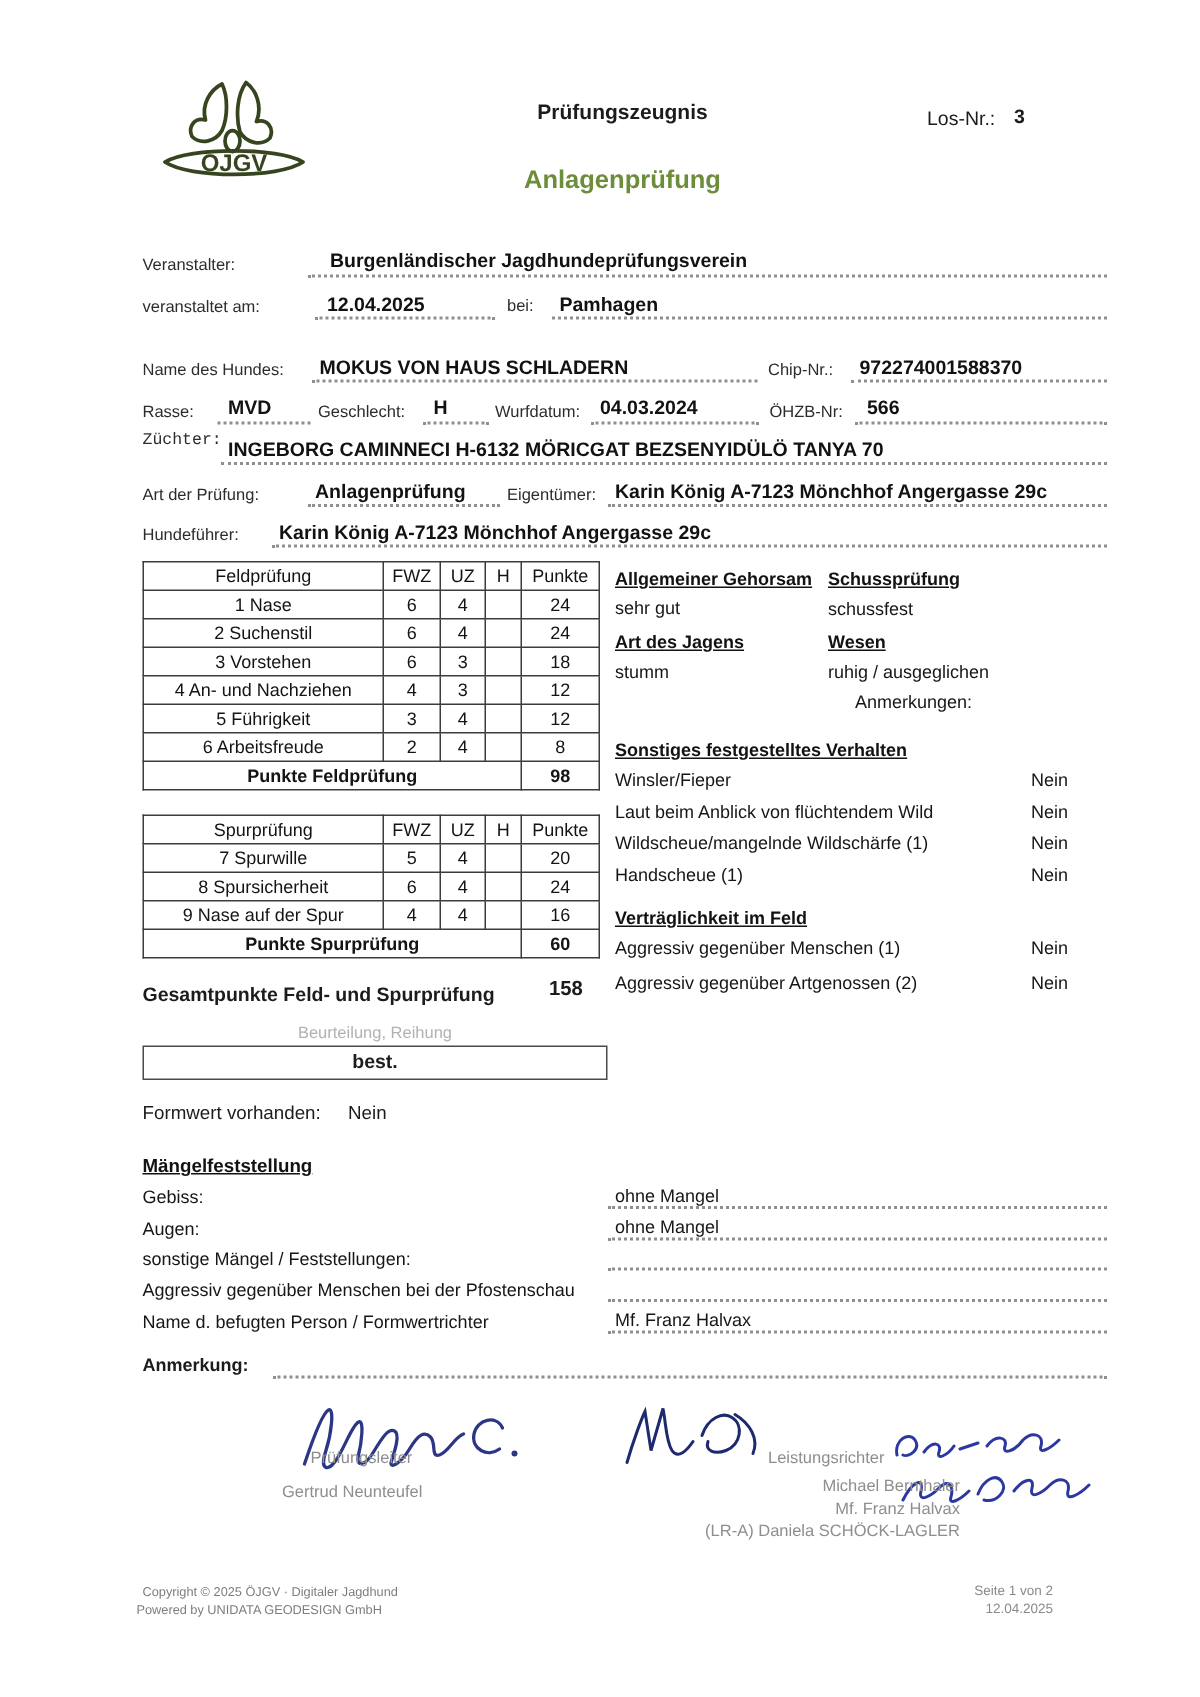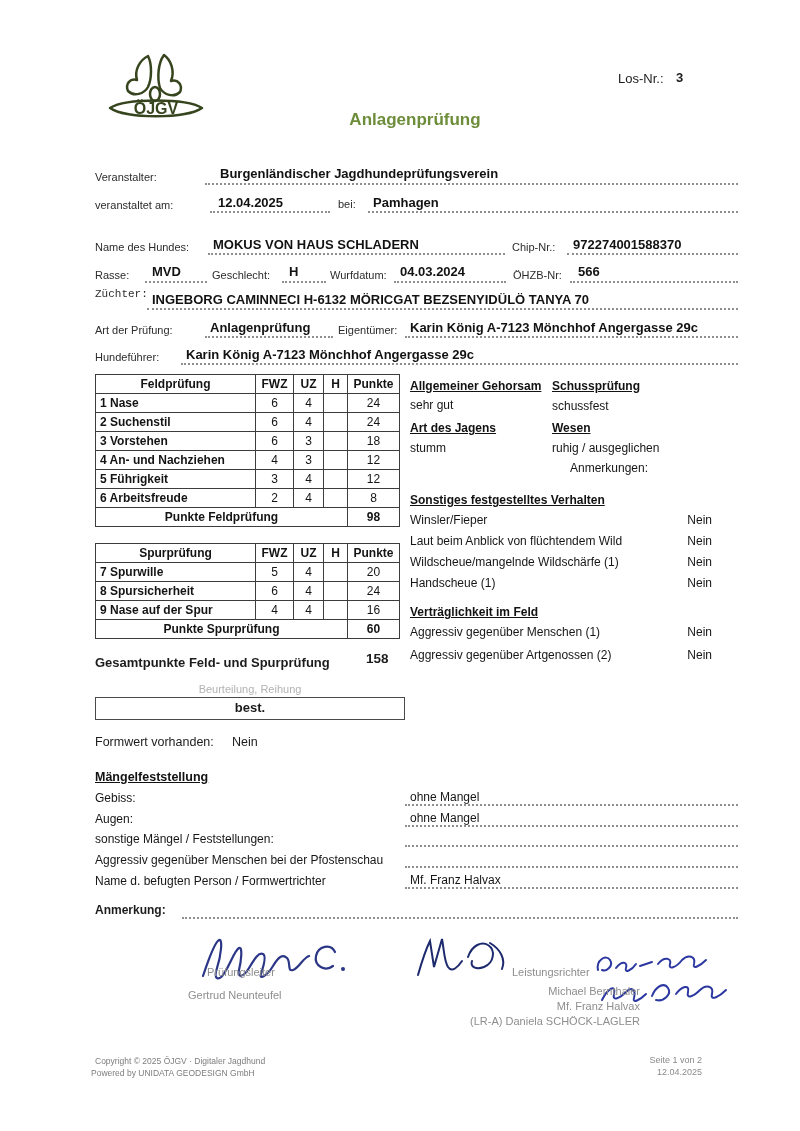--- a/index.html
+++ b/index.html
@@ -10,22 +10,22 @@
   .lbl { font-size:11px; color:#2c2c2c; }
   .val { font-size:13px; font-weight:bold; color:#121212; }
   .txt { font-size:12px; color:#161616; }
   .dot { position:absolute; height:0; border-bottom:2px dotted #8f8f8f; }
   .hd  { font-size:12px; font-weight:bold; text-decoration:underline; color:#121212; }
   .green { color:#6d8d3a; }
   .gray { color:#8e8e8e; }
   .center { text-align:center; }
   table.score { border-collapse:collapse; font-size:12px; color:#141414; background:#fff; }
   table.score th, table.score td { border:1px solid #3c3c3c; padding:1px 4px; height:19px; }
-  table.score th { font-weight:bold; }
-  td.name { font-weight:bold; text-align:left; width:160px;margin-left:22px; }
+  table.score th { font-weight:normal; }
+  td.name { font-weight:normal; text-align:center; width:160px;margin-left:22px; }
   td.num  { text-align:center; width:38px; }
   td.num2 { text-align:center; width:30px; }
   td.numh { text-align:center; width:24px; }
   td.pts  { text-align:center; width:52px; }
   td.total{ font-weight:bold; text-align:center; }
   .beurt-box { position:absolute; left:95px; top:697px; width:310px; height:23px;
                border:1.5px solid #4a4a4a; text-align:center; font-size:13px;
                font-weight:bold; line-height:20px; }
   .foot  { font-size:8.5px; color:#7d7d7d; }
   .foot2 { font-size:9px;  color:#8a8a8a; }
@@ -40,20 +40,21 @@
       <g fill="none" stroke="#37451f" stroke-width="2.5" stroke-linejoin="round">
         <path d="M48 6 C40 10 34 20 37 30 C30 28 25 34 28 41 C34 47 44 44 48 37 C52 28 52 14 48 6 Z"></path>
         <path d="M64 5 C71 10 75 21 71 31 C78 29 83 35 80 42 C74 48 64 45 60 38 C57 28 58 13 64 5 Z"></path>
         <ellipse cx="55" cy="44" rx="5" ry="7"></ellipse>
         <path d="M10 58 C26 48 86 48 102 58 C86 69 26 69 10 58 Z"></path>
       </g>
       <text x="56" y="64" text-anchor="middle" font-family="Liberation Sans, sans-serif" font-size="16" font-weight="bold" fill="#37451f">ÖJGV</text>
     </svg>
   </div>
 
+  <div class="abs center" style="left:290px; top:66px; width:250px; font-size:14px; font-weight:bold;">Prüfungszeugnis</div>
   <div class="abs center green" style="left:290px; top:110px; width:250px; font-size:17px; font-weight:bold;">Anlagenprüfung</div>
 
   <div class="abs" style="left:618px; top:71px; font-size:13px;">Los-Nr.:</div>
   <div class="abs" style="left:676px; top:70px; font-size:13px; font-weight:bold;">3</div>
 
   <div class="abs lbl" style="left:95px; top:171px;">Veranstalter:</div>
   <div class="abs val" style="left:220px; top:166px;">Burgenländischer Jagdhundeprüfungsverein</div>
   <div class="dot" style="left:205px; top:183px; width:533px;"></div>
 
   <div class="abs lbl" style="left:95px; top:199px;">veranstaltet am:</div>

